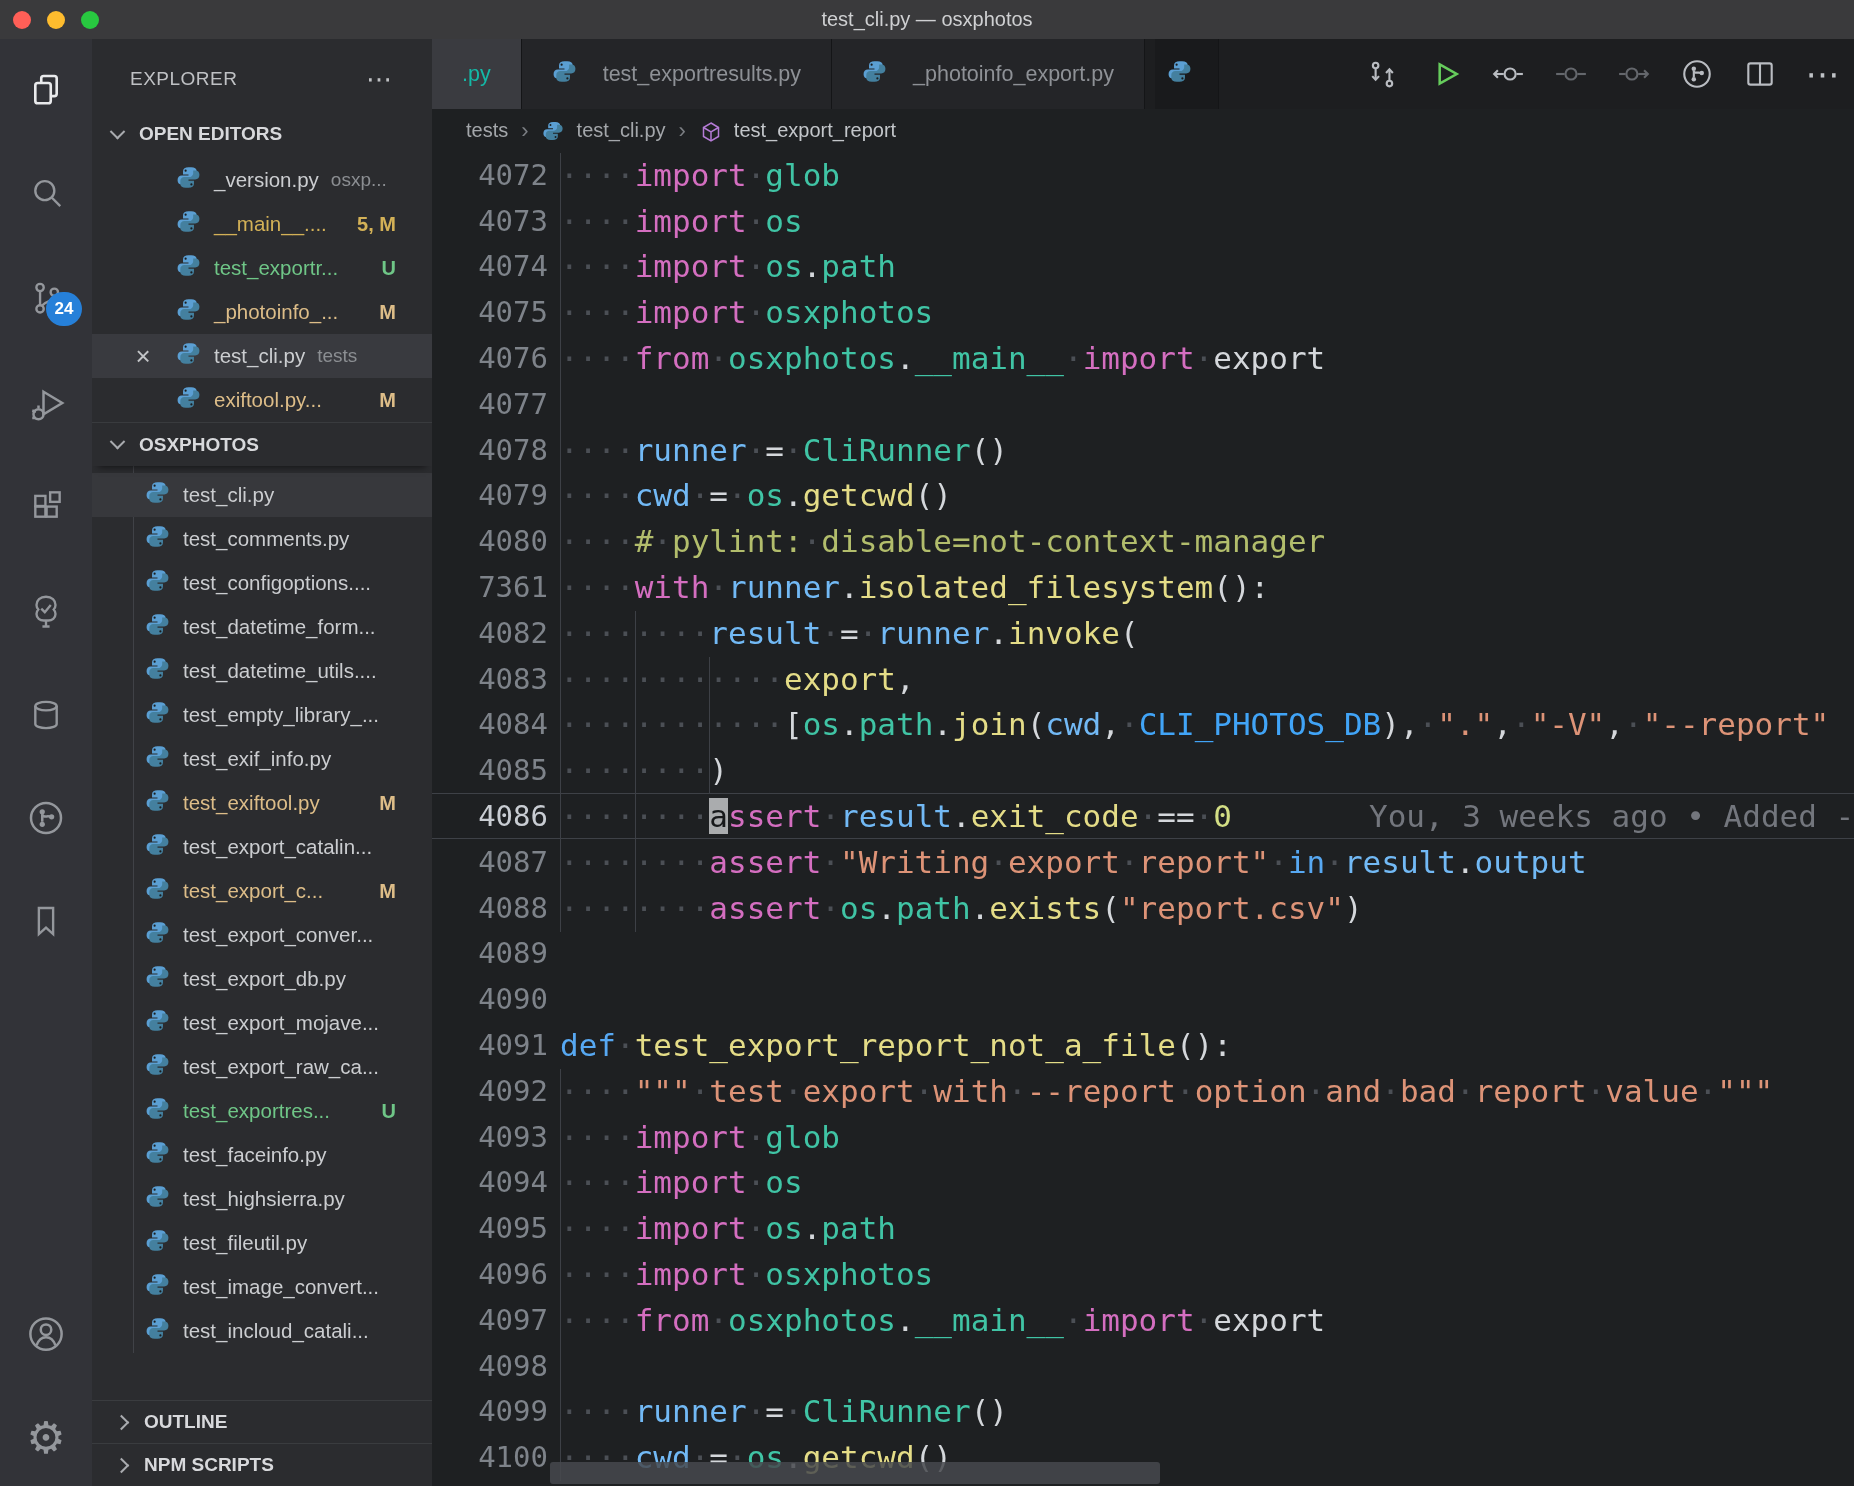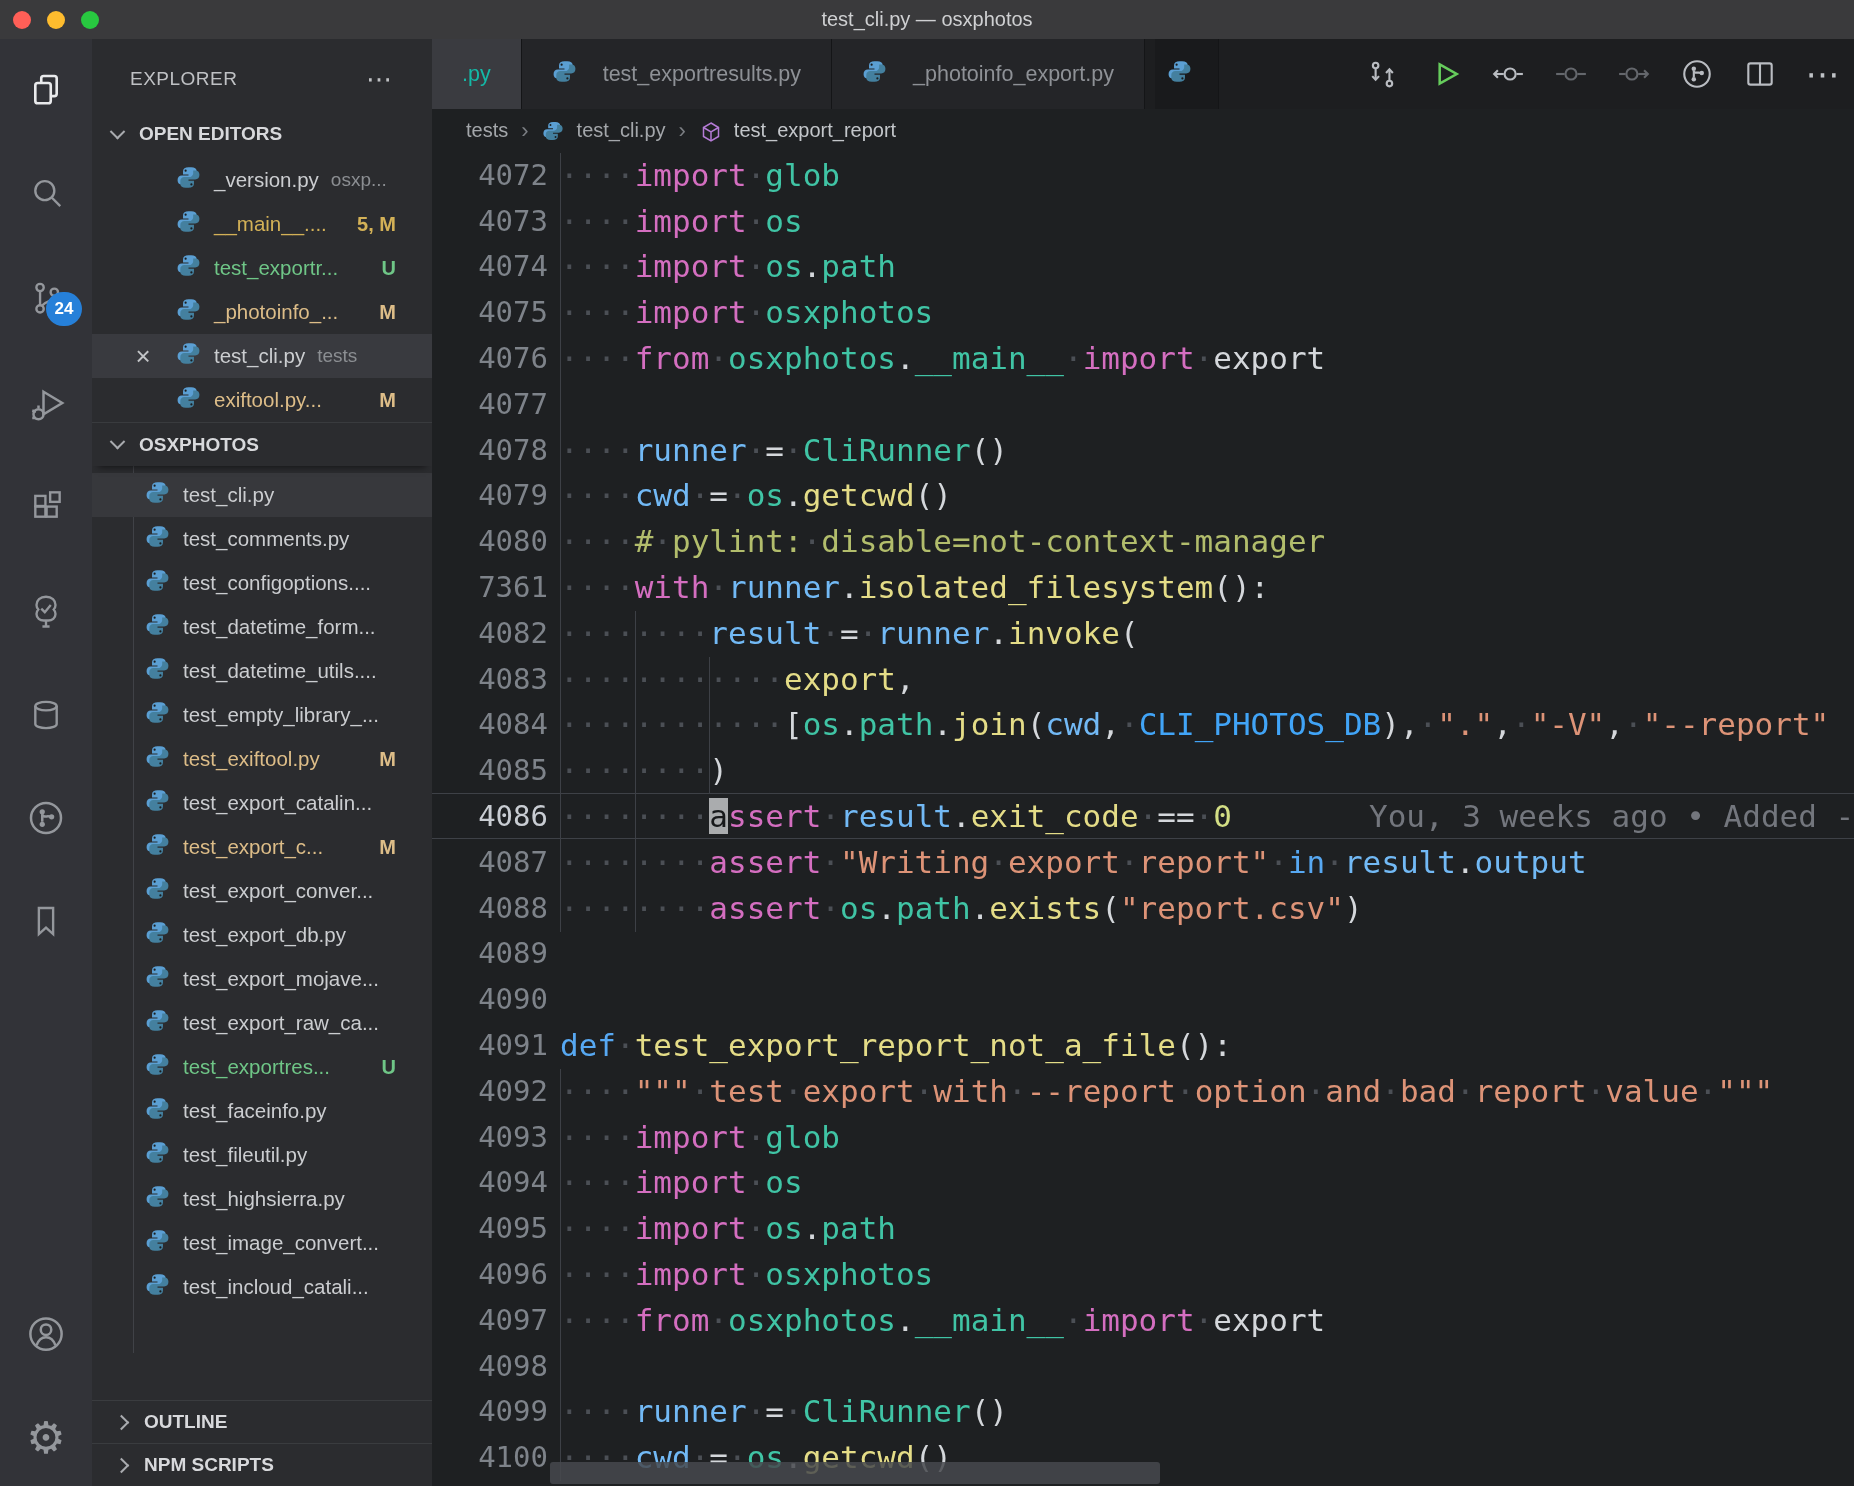--- a/index.html
+++ b/index.html
@@ -317,20 +317,29 @@
             </svg></span>
           <span class="fname c-plain">test_empty_library_...</span>
         </div>
         <div class="tree-row">
           <span><svg class="pyicon" viewBox="0 0 32 32">
               <path d="M16 3c-4.3 0-7 1.8-7 5v4h7v1.5H7.5C4 13.5 2 15.8 2 19.5 2 23 4 25 7.5 25H10v-3.5c0-3 2.5-5 5.5-5h6c2.8 0 5-2.2 5-5V8c0-3.2-2.7-5-7-5z" fill="#5b9fd3"></path>
               <path d="M16 29c4.3 0 7-1.8 7-5v-4h-7v-1.5h8.5c3.5 0 5.5-2.3 5.5-6 0-3.5-2-5.5-5.5-5.5H22v3.5c0 3-2.5 5-5.5 5h-6c-2.8 0-5 2.2-5 5V24c0 3.2 2.7 5 7 5z" fill="#44809f"></path>
               <circle cx="12.3" cy="7.2" r="1.4" fill="#1a1d20"></circle>
               <circle cx="19.7" cy="24.8" r="1.4" fill="#1a1d20"></circle>
             </svg></span>
+          <span class="fname c-plain">test_exif_info.py</span>
+        </div>
+        <div class="tree-row">
+          <span><svg class="pyicon" viewBox="0 0 32 32">
+              <path d="M16 3c-4.3 0-7 1.8-7 5v4h7v1.5H7.5C4 13.5 2 15.8 2 19.5 2 23 4 25 7.5 25H10v-3.5c0-3 2.5-5 5.5-5h6c2.8 0 5-2.2 5-5V8c0-3.2-2.7-5-7-5z" fill="#5b9fd3"></path>
+              <path d="M16 29c4.3 0 7-1.8 7-5v-4h-7v-1.5h8.5c3.5 0 5.5-2.3 5.5-6 0-3.5-2-5.5-5.5-5.5H22v3.5c0 3-2.5 5-5.5 5h-6c-2.8 0-5 2.2-5 5V24c0 3.2 2.7 5 7 5z" fill="#44809f"></path>
+              <circle cx="12.3" cy="7.2" r="1.4" fill="#1a1d20"></circle>
+              <circle cx="19.7" cy="24.8" r="1.4" fill="#1a1d20"></circle>
+            </svg></span>
           <span class="fname c-orange">test_exiftool.py</span>
           <span class="fbadge c-orange">M</span>
         </div>
         <div class="tree-row">
           <span><svg class="pyicon" viewBox="0 0 32 32">
               <path d="M16 3c-4.3 0-7 1.8-7 5v4h7v1.5H7.5C4 13.5 2 15.8 2 19.5 2 23 4 25 7.5 25H10v-3.5c0-3 2.5-5 5.5-5h6c2.8 0 5-2.2 5-5V8c0-3.2-2.7-5-7-5z" fill="#5b9fd3"></path>
               <path d="M16 29c4.3 0 7-1.8 7-5v-4h-7v-1.5h8.5c3.5 0 5.5-2.3 5.5-6 0-3.5-2-5.5-5.5-5.5H22v3.5c0 3-2.5 5-5.5 5h-6c-2.8 0-5 2.2-5 5V24c0 3.2 2.7 5 7 5z" fill="#44809f"></path>
               <circle cx="12.3" cy="7.2" r="1.4" fill="#1a1d20"></circle>
               <circle cx="19.7" cy="24.8" r="1.4" fill="#1a1d20"></circle>
             </svg></span>
@@ -401,30 +410,30 @@
             </svg></span>
           <span class="fname c-plain">test_faceinfo.py</span>
         </div>
         <div class="tree-row">
           <span><svg class="pyicon" viewBox="0 0 32 32">
               <path d="M16 3c-4.3 0-7 1.8-7 5v4h7v1.5H7.5C4 13.5 2 15.8 2 19.5 2 23 4 25 7.5 25H10v-3.5c0-3 2.5-5 5.5-5h6c2.8 0 5-2.2 5-5V8c0-3.2-2.7-5-7-5z" fill="#5b9fd3"></path>
               <path d="M16 29c4.3 0 7-1.8 7-5v-4h-7v-1.5h8.5c3.5 0 5.5-2.3 5.5-6 0-3.5-2-5.5-5.5-5.5H22v3.5c0 3-2.5 5-5.5 5h-6c-2.8 0-5 2.2-5 5V24c0 3.2 2.7 5 7 5z" fill="#44809f"></path>
               <circle cx="12.3" cy="7.2" r="1.4" fill="#1a1d20"></circle>
               <circle cx="19.7" cy="24.8" r="1.4" fill="#1a1d20"></circle>
             </svg></span>
+          <span class="fname c-plain">test_highsierra.py</span>
+        </div>
+        <div class="tree-row">
+          <span><svg class="pyicon" viewBox="0 0 32 32">
+              <path d="M16 3c-4.3 0-7 1.8-7 5v4h7v1.5H7.5C4 13.5 2 15.8 2 19.5 2 23 4 25 7.5 25H10v-3.5c0-3 2.5-5 5.5-5h6c2.8 0 5-2.2 5-5V8c0-3.2-2.7-5-7-5z" fill="#5b9fd3"></path>
+              <path d="M16 29c4.3 0 7-1.8 7-5v-4h-7v-1.5h8.5c3.5 0 5.5-2.3 5.5-6 0-3.5-2-5.5-5.5-5.5H22v3.5c0 3-2.5 5-5.5 5h-6c-2.8 0-5 2.2-5 5V24c0 3.2 2.7 5 7 5z" fill="#44809f"></path>
+              <circle cx="12.3" cy="7.2" r="1.4" fill="#1a1d20"></circle>
+              <circle cx="19.7" cy="24.8" r="1.4" fill="#1a1d20"></circle>
+            </svg></span>
           <span class="fname c-plain">test_fileutil.py</span>
-        </div>
-        <div class="tree-row">
-          <span><svg class="pyicon" viewBox="0 0 32 32">
-              <path d="M16 3c-4.3 0-7 1.8-7 5v4h7v1.5H7.5C4 13.5 2 15.8 2 19.5 2 23 4 25 7.5 25H10v-3.5c0-3 2.5-5 5.5-5h6c2.8 0 5-2.2 5-5V8c0-3.2-2.7-5-7-5z" fill="#5b9fd3"></path>
-              <path d="M16 29c4.3 0 7-1.8 7-5v-4h-7v-1.5h8.5c3.5 0 5.5-2.3 5.5-6 0-3.5-2-5.5-5.5-5.5H22v3.5c0 3-2.5 5-5.5 5h-6c-2.8 0-5 2.2-5 5V24c0 3.2 2.7 5 7 5z" fill="#44809f"></path>
-              <circle cx="12.3" cy="7.2" r="1.4" fill="#1a1d20"></circle>
-              <circle cx="19.7" cy="24.8" r="1.4" fill="#1a1d20"></circle>
-            </svg></span>
-          <span class="fname c-plain">test_highsierra.py</span>
         </div>
         <div class="tree-row">
           <span><svg class="pyicon" viewBox="0 0 32 32">
               <path d="M16 3c-4.3 0-7 1.8-7 5v4h7v1.5H7.5C4 13.5 2 15.8 2 19.5 2 23 4 25 7.5 25H10v-3.5c0-3 2.5-5 5.5-5h6c2.8 0 5-2.2 5-5V8c0-3.2-2.7-5-7-5z" fill="#5b9fd3"></path>
               <path d="M16 29c4.3 0 7-1.8 7-5v-4h-7v-1.5h8.5c3.5 0 5.5-2.3 5.5-6 0-3.5-2-5.5-5.5-5.5H22v3.5c0 3-2.5 5-5.5 5h-6c-2.8 0-5 2.2-5 5V24c0 3.2 2.7 5 7 5z" fill="#44809f"></path>
               <circle cx="12.3" cy="7.2" r="1.4" fill="#1a1d20"></circle>
               <circle cx="19.7" cy="24.8" r="1.4" fill="#1a1d20"></circle>
             </svg></span>
           <span class="fname c-plain">test_image_convert...</span>
         </div>

